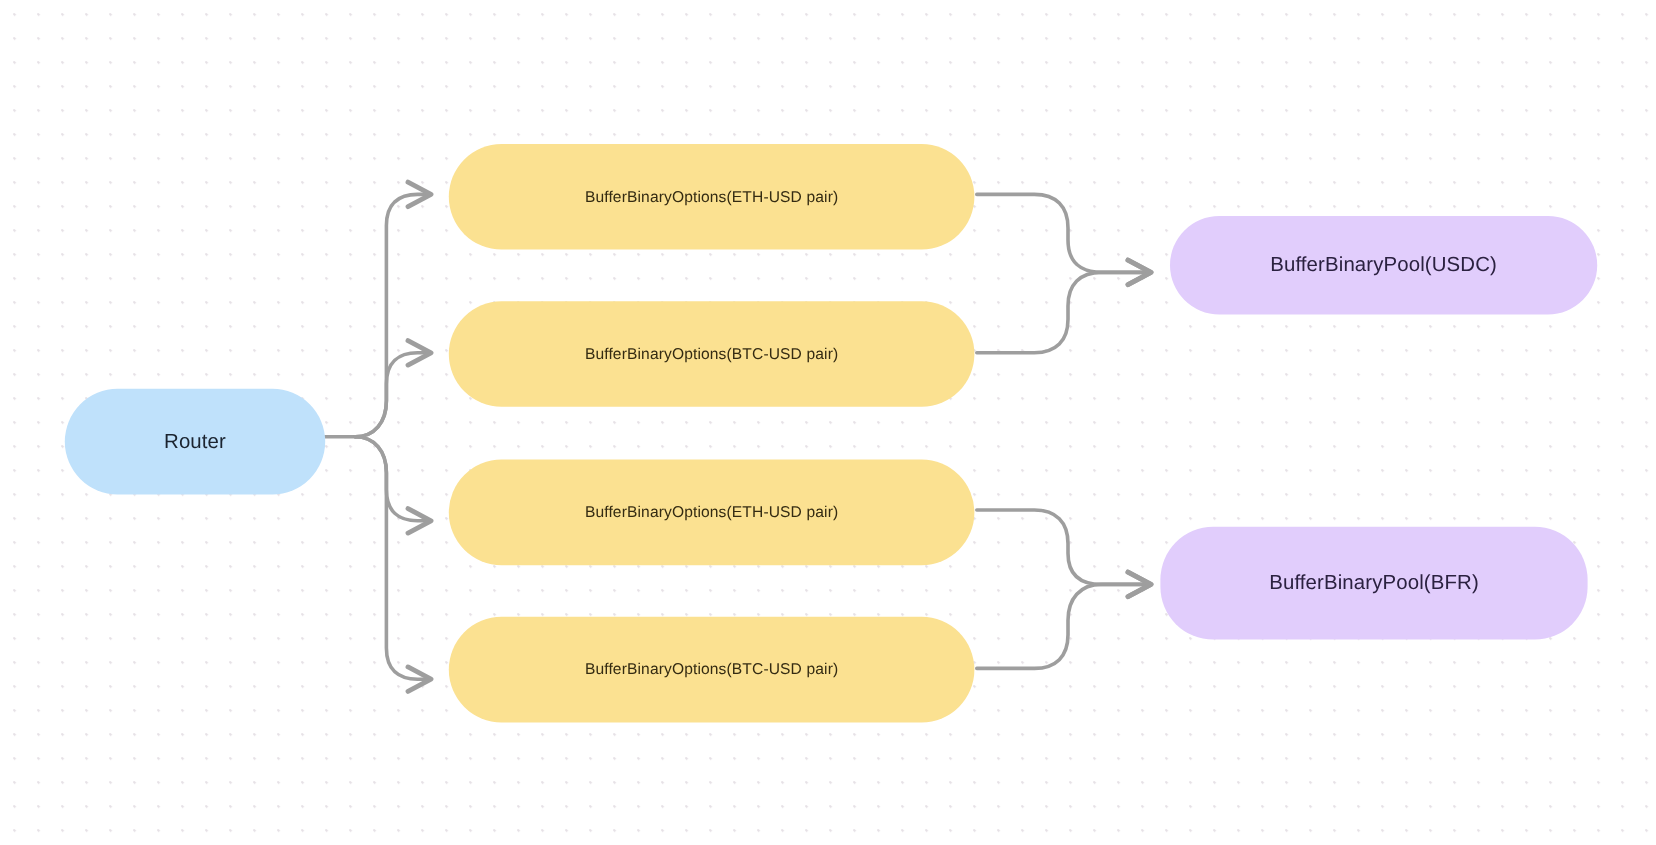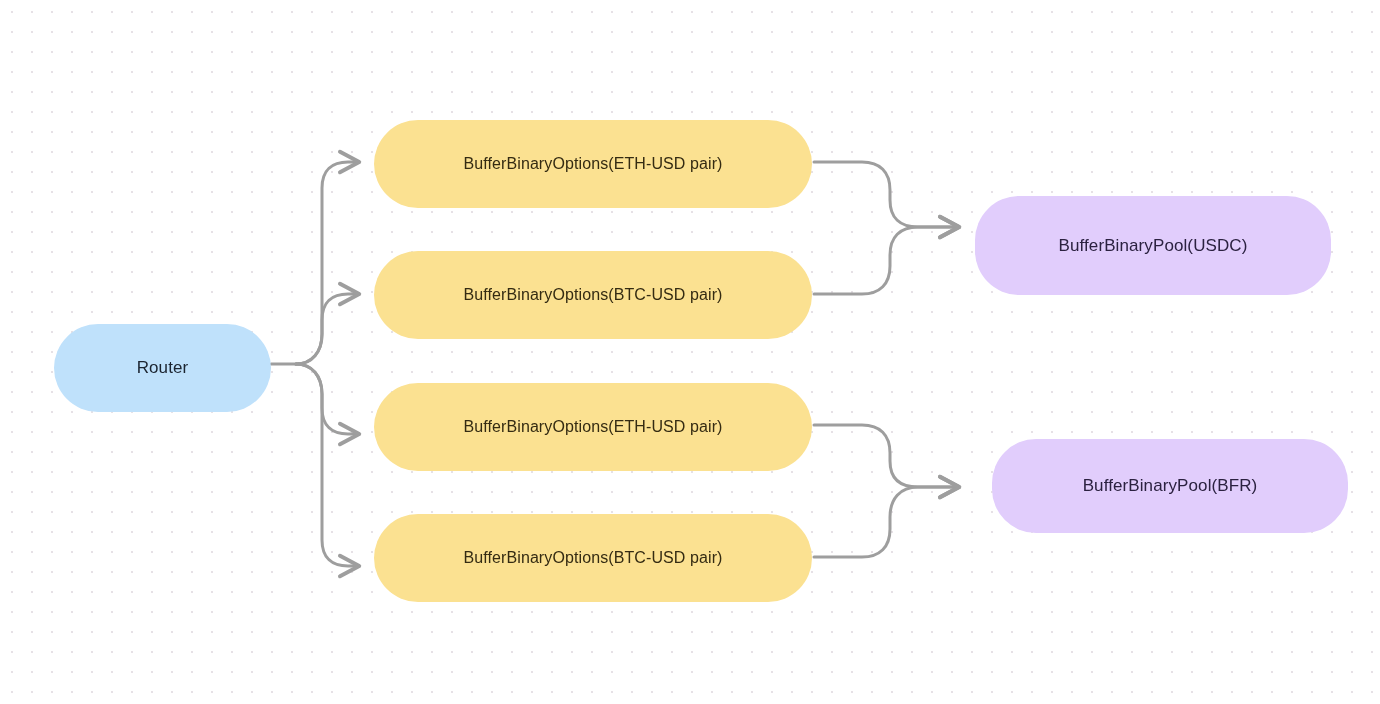--- a/index.html
+++ b/index.html
@@ -51,21 +51,21 @@
     background-color: #bfe1fb;
     color: #1b2430;
     border-radius: 44px;
     font-size: 17px;
   }
 
   .node-options {
     background-color: #fbe191;
     color: #342b12;
     border-radius: 44px;
-    font-size: 16px;
+    font-size: 13px;
   }
 
   .node-pool {
     background-color: #e1cdfc;
     color: #2b2140;
     border-radius: 44px;
     font-size: 17px;
   }
 </style>
 </head>
@@ -123,21 +123,21 @@
   </div>
 
   <div class="node node-options" style="left:374px; top:383px; width:438px; height:88px;">
     <span>BufferBinaryOptions(ETH-USD pair)</span>
   </div>
 
   <div class="node node-options" style="left:374px; top:514px; width:438px; height:88px;">
     <span>BufferBinaryOptions(BTC-USD pair)</span>
   </div>
 
-  <div class="node node-pool" style="left:975px; top:180px; width:356px; height:99px;margin-top:16px;">
+  <div class="node node-pool" style="left:975px; top:180px; width:356px; height:82px;">
     <span>BufferBinaryPool(USDC)</span>
   </div>
 
-  <div class="node node-pool" style="left:992px; top:439px; width:356px; height:94px;">
+  <div class="node node-pool" style="left:967px; top:439px; width:356px; height:94px;">
     <span>BufferBinaryPool(BFR)</span>
   </div>
 
 </div>
 
 </body></html>

